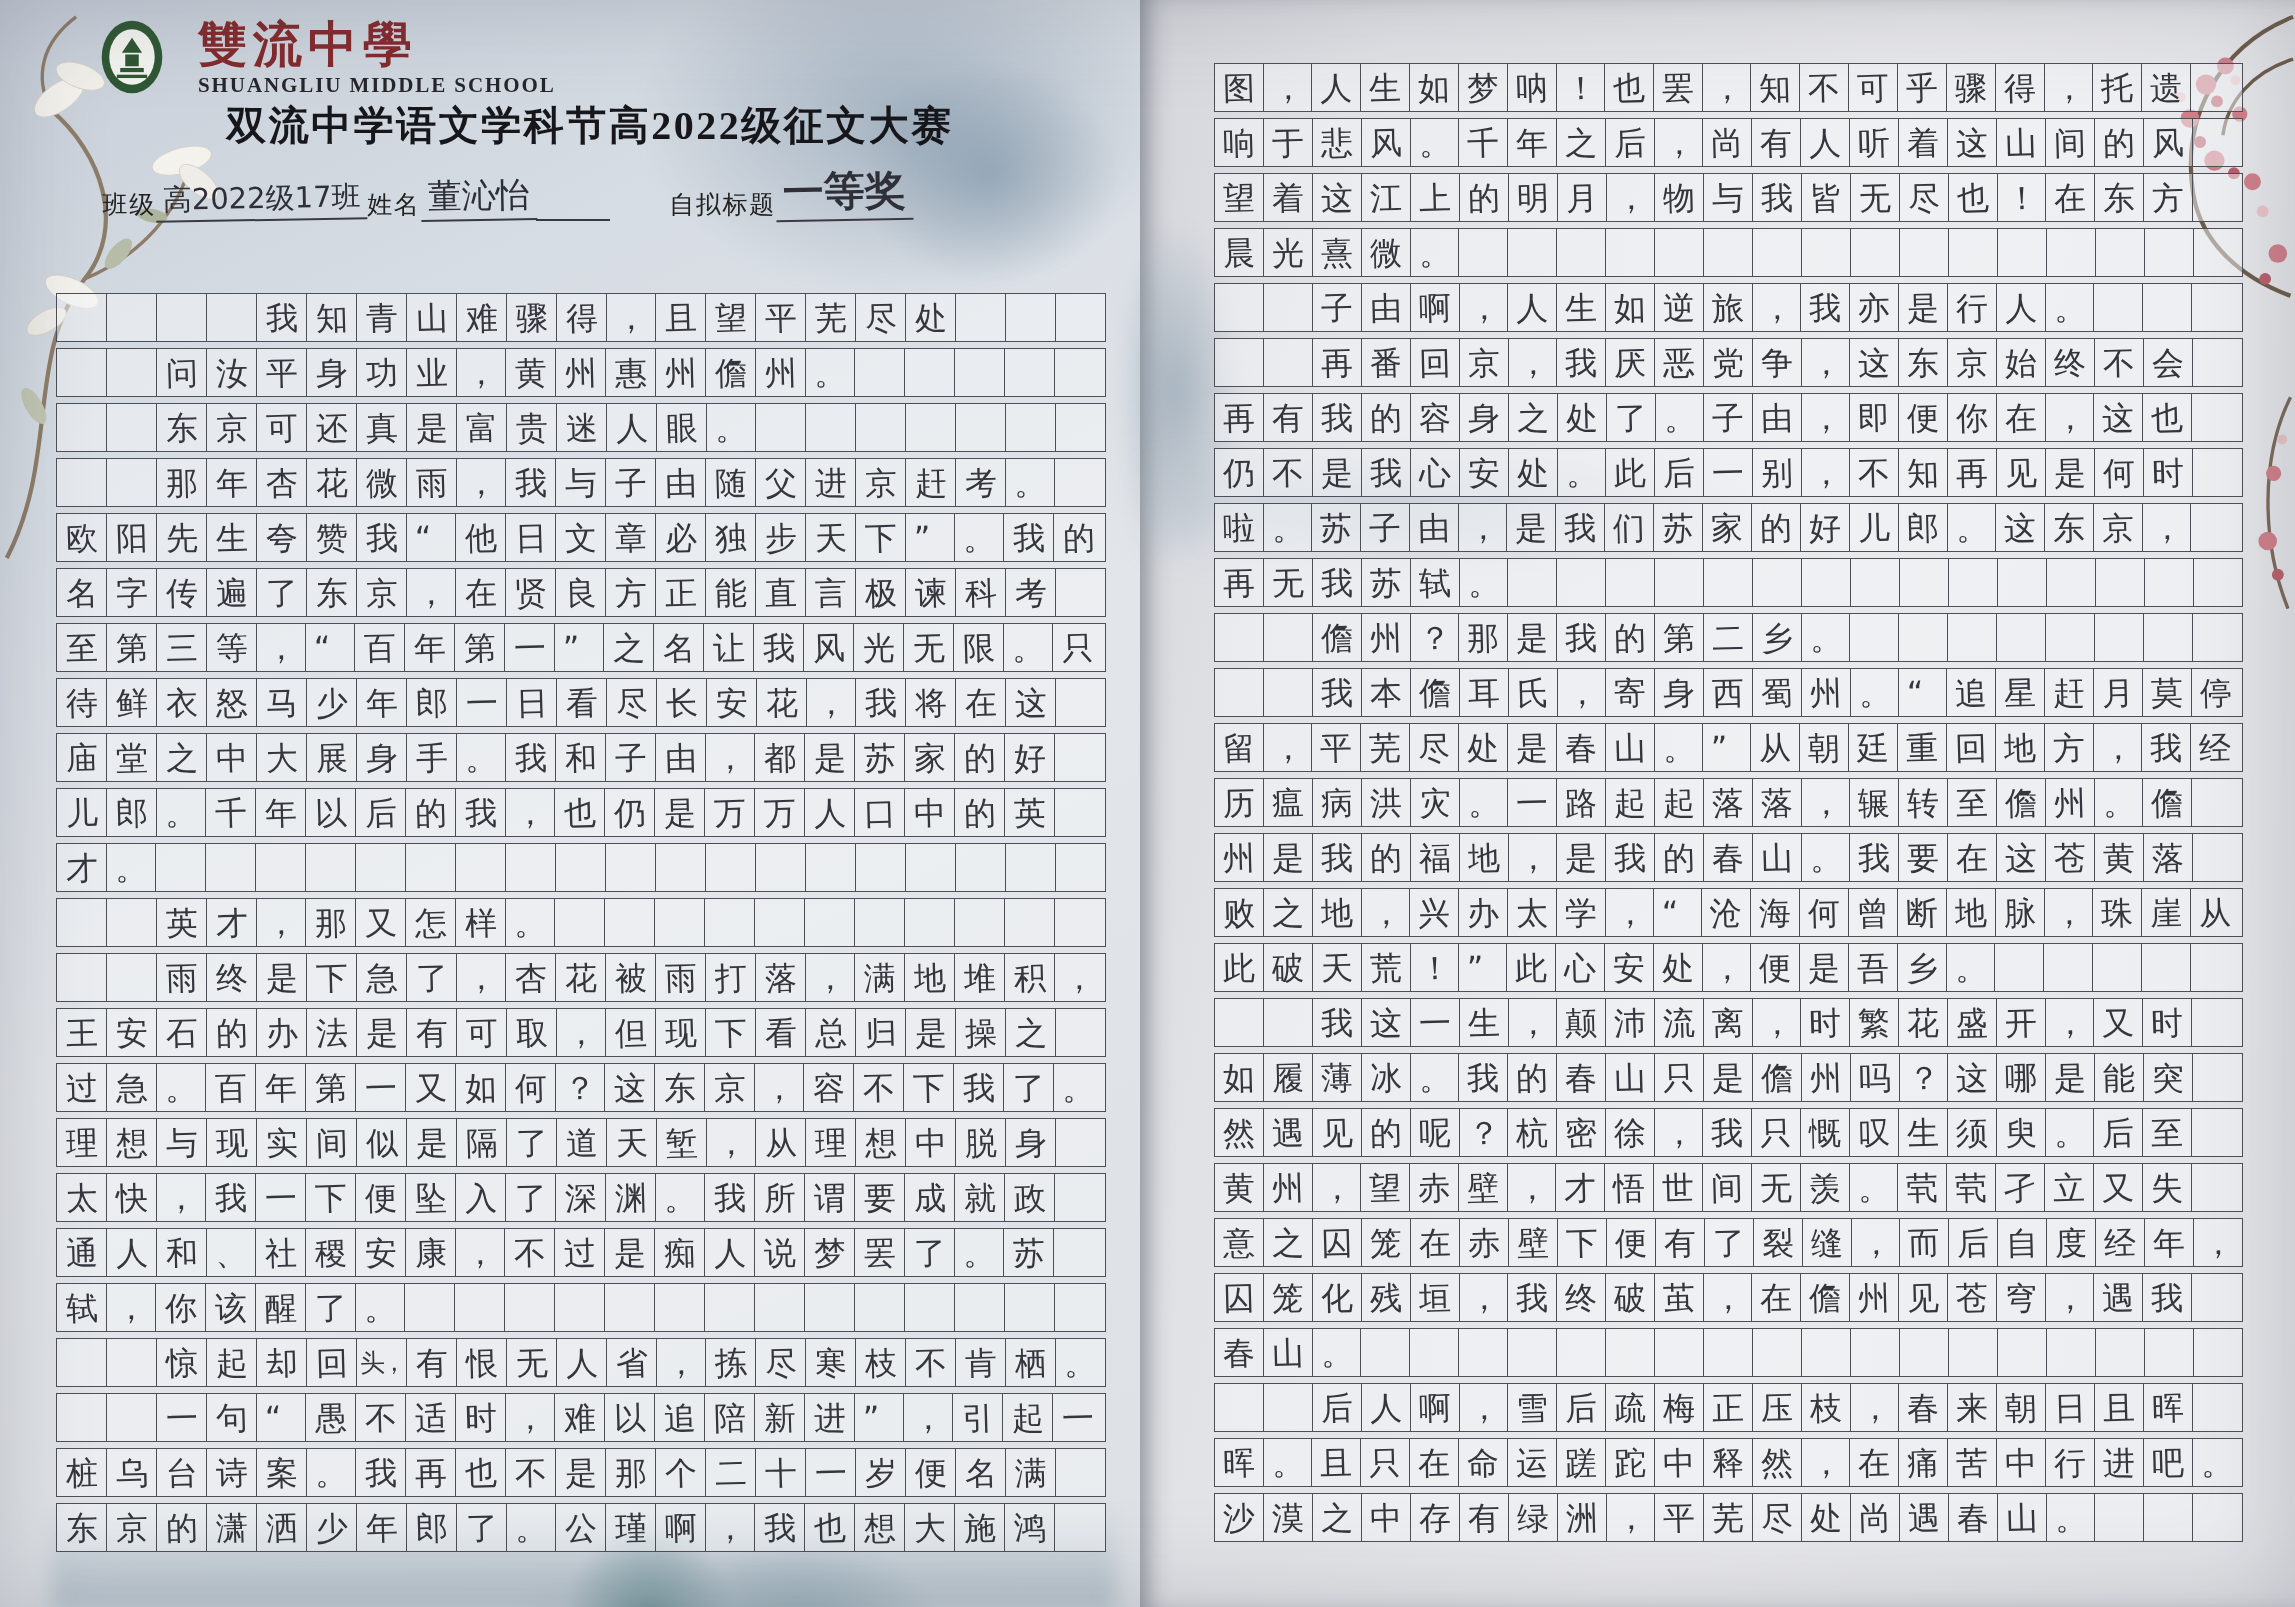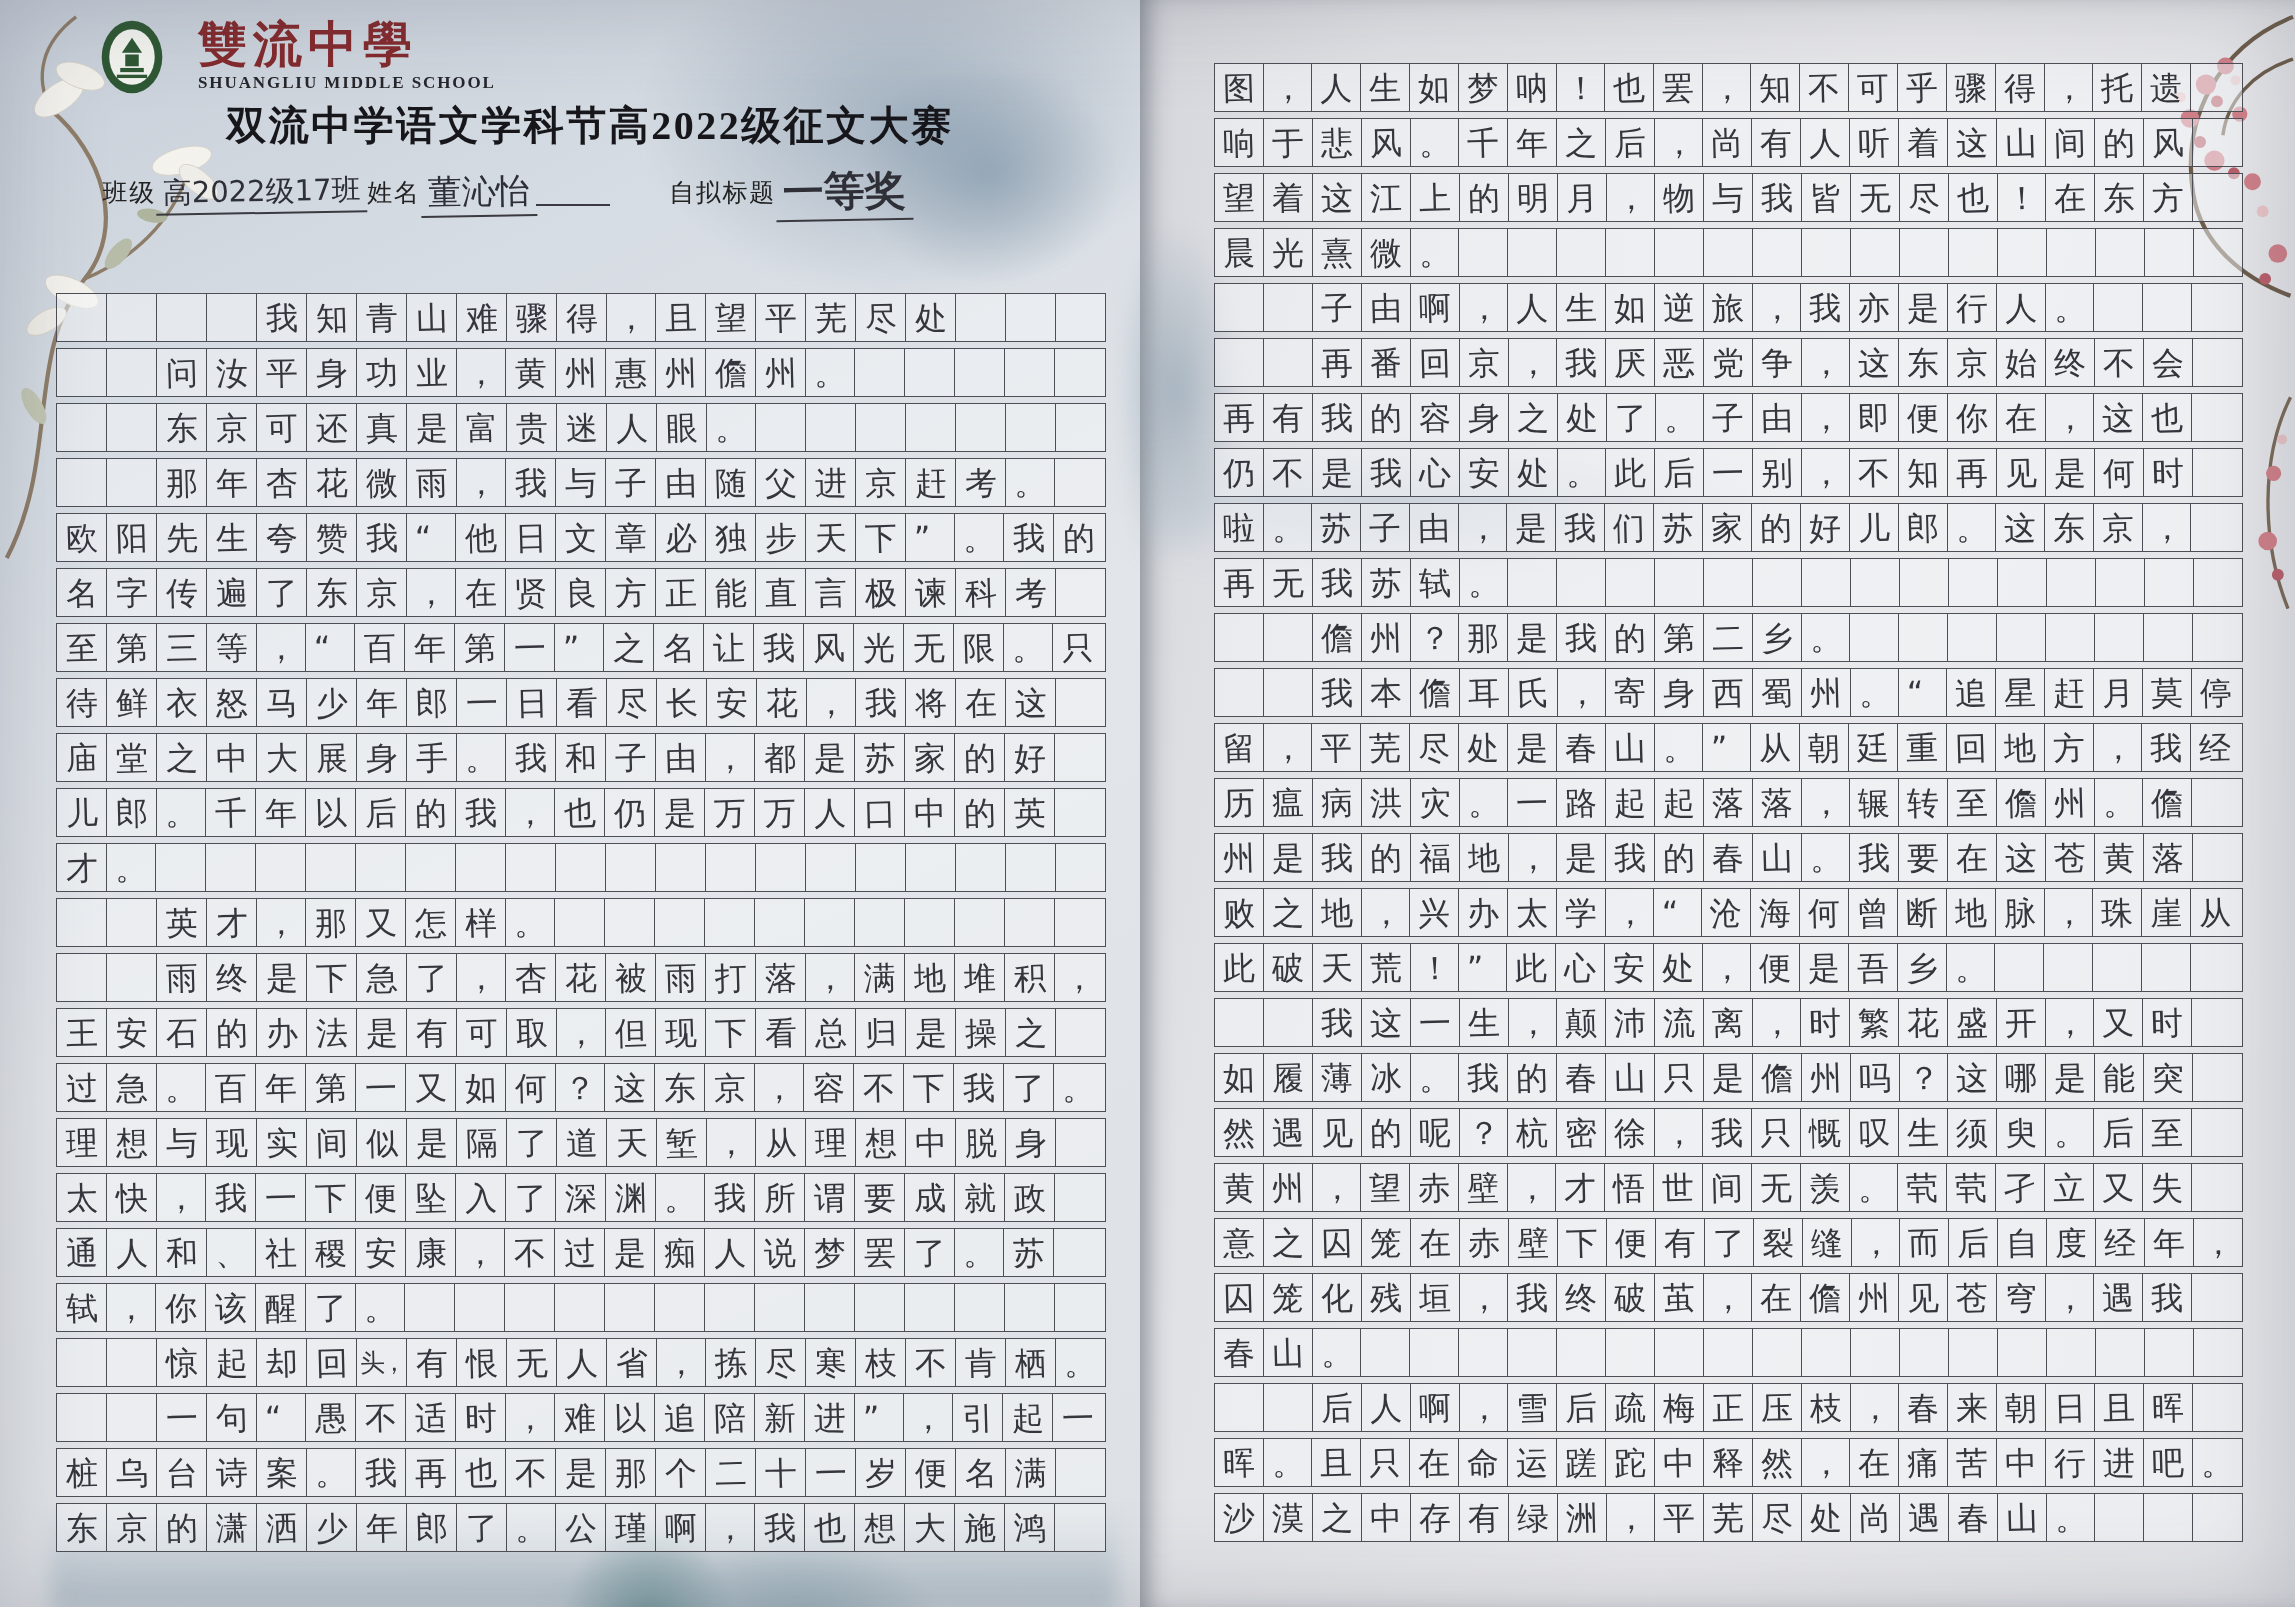--- a/index.html
+++ b/index.html
@@ -37,25 +37,25 @@
   .cell:not(:last-child){border-right:0.8px solid #4e4e56;}
   .hand{font-family:"DejaVu Sans",sans-serif;color:#35363d;font-size:32px;line-height:1;
     display:inline-block;transform:rotate(-1.5deg);}
   .hand.two{font-size:25px;letter-spacing:-3.4px;}
   .cell.punct{align-items:flex-end;justify-content:flex-start;padding:0 0 6.8px 7.6px;box-sizing:border-box;}
 
   
   .logo-row{position:absolute;left:100px;top:18.6px;display:flex;gap:34px;align-items:flex-start;}
   .logo-texts{display:flex;flex-direction:column;}
   .logo-calligraphy{font-size:49px;font-weight:700;color:#832a2d;letter-spacing:6px;line-height:1.05;}
-  .logo-english{font-size:17px;font-weight:600;color:#26262b;letter-spacing:1.9px;margin-top:3.4px;}
+  .logo-english{font-size:21px;font-weight:600;color:#26262b;letter-spacing:1.9px;margin-top:3.4px;}
   .contest-title{position:absolute;left:0;top:98px;width:1140px;text-align:center;
     font-size:40px;font-weight:600;color:#17171b;letter-spacing:2.5px;margin-left:20px;}
   .meta-line{position:absolute;left:0;top:164px;width:1015px;display:flex;justify-content:center;
-    align-items:center;color:#222;}
+    align-items:flex-end;color:#222;}
   .meta-label{font-size:25px;letter-spacing:1.7px;}
   .hand-entry{font-family:"DejaVu Sans",sans-serif;color:#2f3037;border-bottom:2.1px solid #3a3a40;
     padding:0 6.8px;transform:rotate(-1deg);}
   .class-entry{font-size:29px;}
   .name-entry{font-size:34px;}
   .blank-underline{display:inline-block;width:74px;border-bottom:2.1px solid #3a3a40;height:25px;}
   .meta-gap{display:inline-block;width:59px;}
   .award-entry{font-size:41px;font-weight:600;}
   .topic-box{position:absolute;left:56px;top:212px;width:1027px;height:61px;border:2.5px solid #3c3c43;
     background:rgba(243,245,247,0.55);padding:5px 11px;font-size:24.5px;color:#1b1b20;line-height:31px;}

